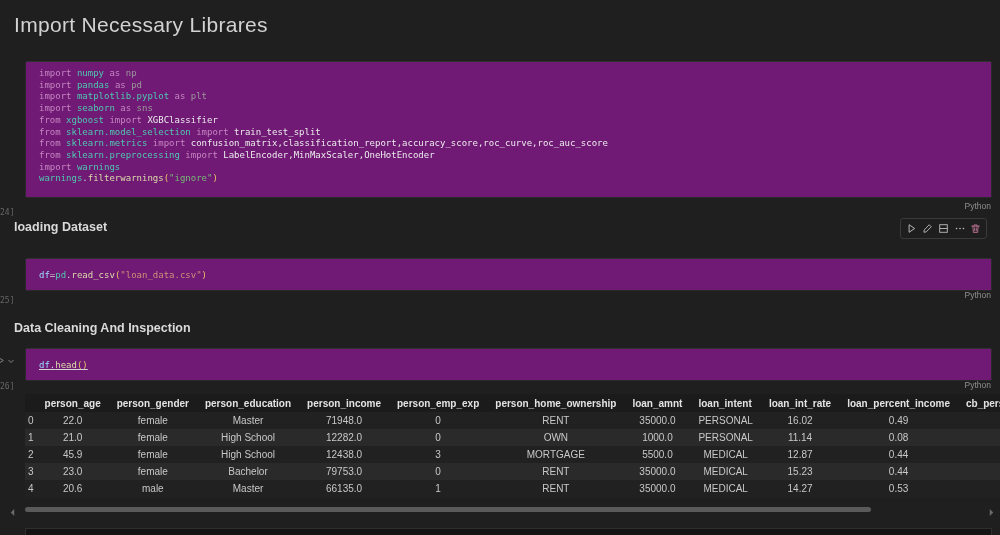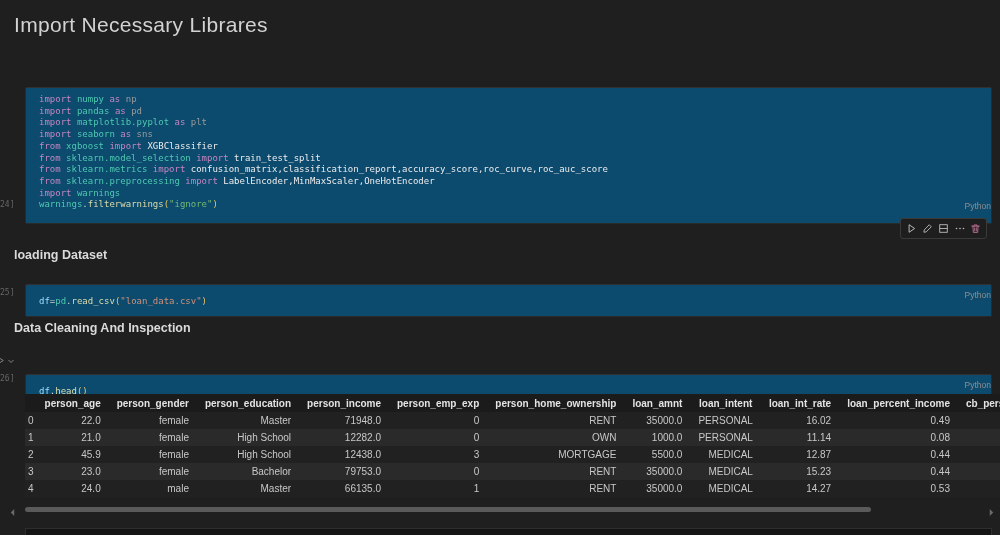--- a/index.html
+++ b/index.html
@@ -9,41 +9,41 @@
   }
   .abs{position:absolute;}
   
   .nb-title{
     left:14px;top:13px;font-size:21px;font-weight:300;color:#d2d2d2;
     letter-spacing:.3px;margin:0;
   }
   .nb-h2{font-size:12.5px;font-weight:700;color:#dadada;margin:0;left:14px;}
   
   .code-cell{
-    left:25px;width:967px;background:#0c4a6e;
+    left:25px;width:967px;background:#701a75;
     border:1px solid #2a2a2a;border-top-color:#313131;border-radius:2px;
-    box-sizing:border-box;overflow:hidden;margin-top:26px;
+    box-sizing:border-box;overflow:hidden;
   }
   .code{
     margin:0;padding:6px 0 0 13px;
     font-family:"DejaVu Sans Mono",monospace;font-size:9px;line-height:11.7px;
     color:#d4d4d4;white-space:pre;
   }
   .tk-kw{color:#c586c0}
   .tk-mod{color:#4ec9b0}
   .tk-alias{color:#9a9a9a}
   .tk-fn{color:#ececec}
   .tk-meth{color:#dcdcaa}
   .tk-var{color:#9cdcfe}
   .tk-str{color:#ce9178}
   .tk-strg{color:#74b974}
   .tk-paren{color:#e8c664}
   .tk-op{color:#d4d4d4}
   .exec-count{
-    left:0;font-family:"DejaVu Sans Mono",monospace;font-size:8px;color:#666;
+    left:0;font-family:"DejaVu Sans Mono",monospace;font-size:8px;color:#666;margin-top:8px;
   }
   .lang-label{
     right:9px;font-size:8.5px;color:#8f8f8f;
   }
   
   .cell-toolbar{
     left:900px;top:218px;width:87px;height:21px;
     background:#1e1e1e;border:1px solid #3a3a3a;border-radius:3px;
     display:flex;align-items:center;justify-content:space-around;
     box-sizing:border-box;padding:0 2px;
@@ -58,24 +58,24 @@
   
   .gutter-run{left:-4px;display:flex;align-items:center;gap:2px;color:#8d8d8d;}
   
   .out-table-wrap{left:25px;top:394px;width:975px;overflow:hidden;}
   table.df{
     border-collapse:collapse;table-layout:fixed;
     font-size:10px;color:#c8c8c8;
   }
   table.df th{
     font-weight:700;color:#e3e3e3;background:#1b1b1b;height:18px;
-    text-align:center;padding:0 8px;white-space:nowrap;overflow:hidden;
+    text-align:left;padding:0 8px;white-space:nowrap;overflow:hidden;
   }
   table.df td{
-    height:17px;text-align:right;padding:0 8px;white-space:nowrap;overflow:hidden;
+    height:17px;text-align:center;padding:0 8px;white-space:nowrap;overflow:hidden;
   }
   table.df tr.even td{background:#212121;}
   table.df tr.odd td{background:#2a2a2a;}
   table.df .col-idx{text-align:left;padding:0 3px;}
   
   .hscrollbar{
     left:25px;top:507px;width:846px;height:5px;border-radius:3px;background:#5a5a5a;
     cursor:pointer;
   }
   .scroll-arrow{color:#6a6a6a;cursor:pointer;}
@@ -130,21 +130,21 @@
   </button>
   <button class="tbtn danger">
     <span>
         <svg width="11" height="11" viewBox="0 0 16 16">
           <path d="M2.5 4.5 h11 M6 4.5 V2.8 h4 V4.5 M4.2 4.5 l0.7 9.2 h6.2 l0.7-9.2 M6.8 7 v4.5 M9.2 7 v4.5" fill="none" stroke="currentColor" stroke-width="1.2" stroke-linecap="round"></path>
         </svg>
       </span>
   </button>
 </div>
 
-<h2 class="abs nb-h2" style="top:248px;text-align:center;">loading Dataset</h2>
+<h2 class="abs nb-h2" style="top:220px;text-align:center;">loading Dataset</h2>
 
 <div class="abs code-cell" style="top:258px;height:33px;">
   <pre class="code" style="padding-top:11px;"><div><span class="tk-var">df</span><span class="tk-op">=</span><span class="tk-mod">pd</span><span class="tk-op">.</span><span class="tk-meth">read_csv</span><span class="tk-paren">(</span><span class="tk-str">"loan_data.csv"</span><span class="tk-paren">)</span></div></pre>
 </div>
 <div class="abs exec-count" style="top:288px;">25]</div>
 <div class="abs lang-label" style="top:290px;">Python</div>
 
 <h2 class="abs nb-h2" style="top:321px;">Data Cleaning And Inspection</h2>
 
 <div class="abs gutter-run" style="top:351px;">
@@ -231,21 +231,21 @@
           <td>0</td>
           <td>RENT</td>
           <td>35000.0</td>
           <td>MEDICAL</td>
           <td>15.23</td>
           <td>0.44</td>
           <td>2.0</td>
         </tr>
         <tr class="even">
           <td class="col-idx">4</td>
-          <td>24.0</td>
+          <td>20.6</td>
           <td>male</td>
           <td>Master</td>
           <td>66135.0</td>
           <td>1</td>
           <td>RENT</td>
           <td>35000.0</td>
           <td>MEDICAL</td>
           <td>14.27</td>
           <td>0.53</td>
           <td>4.0</td>

